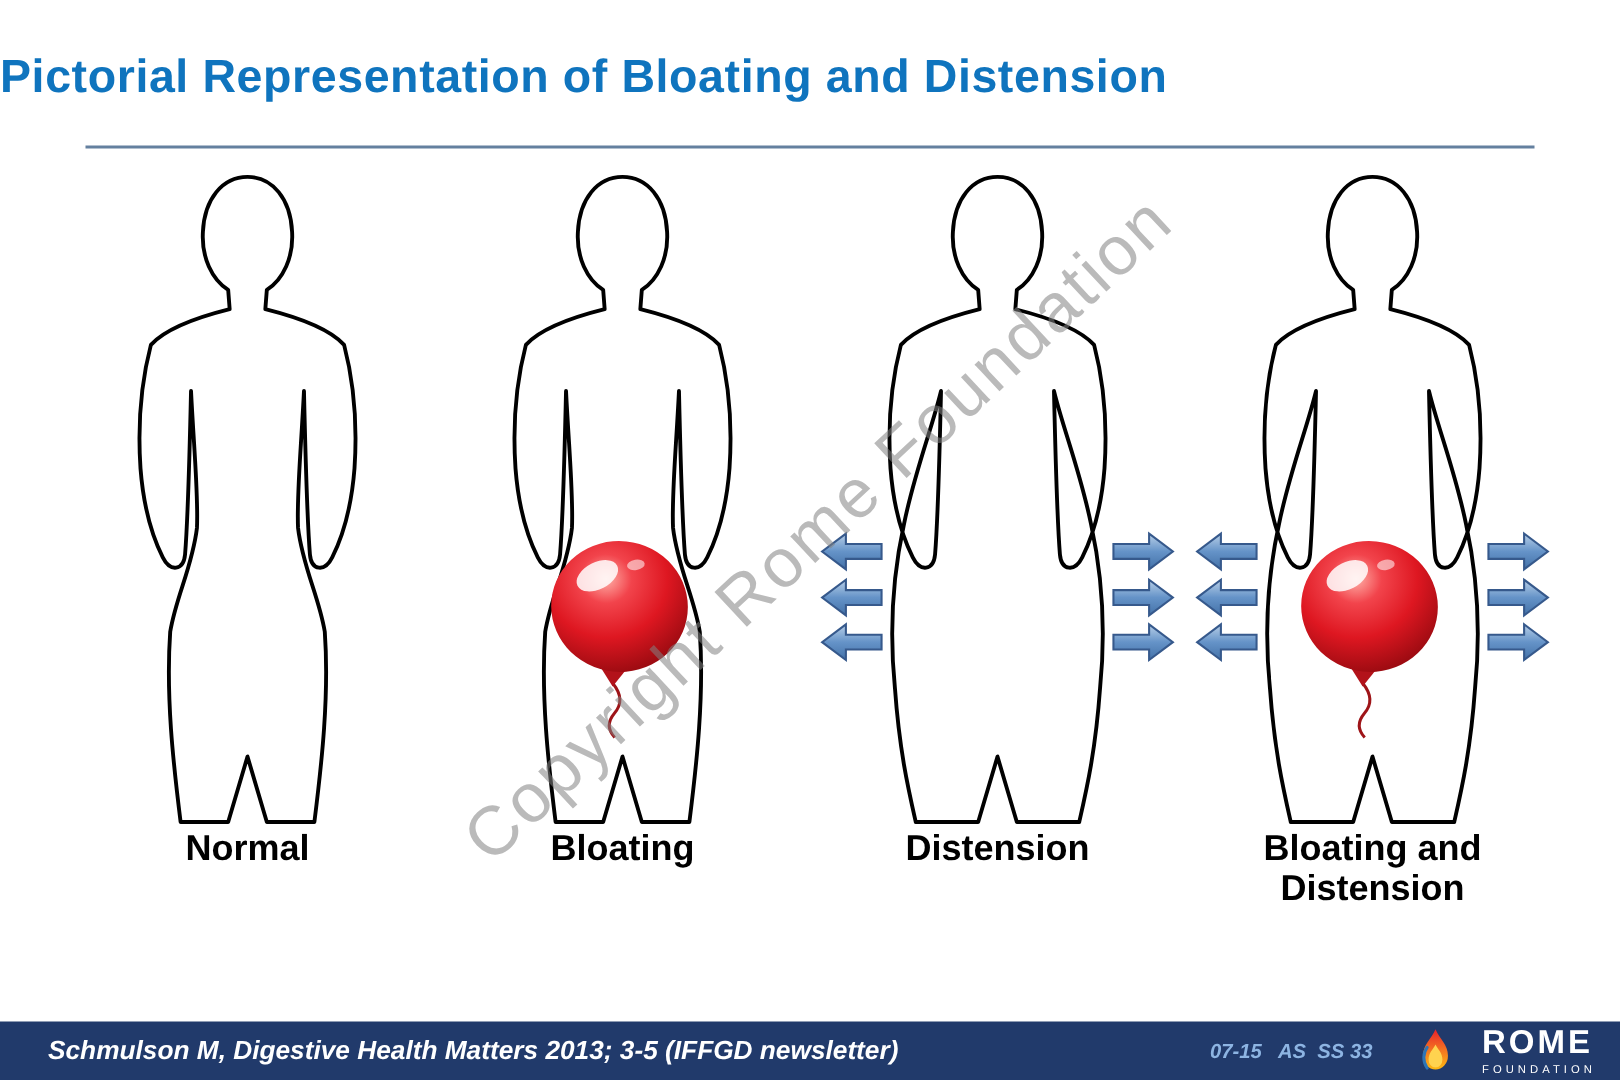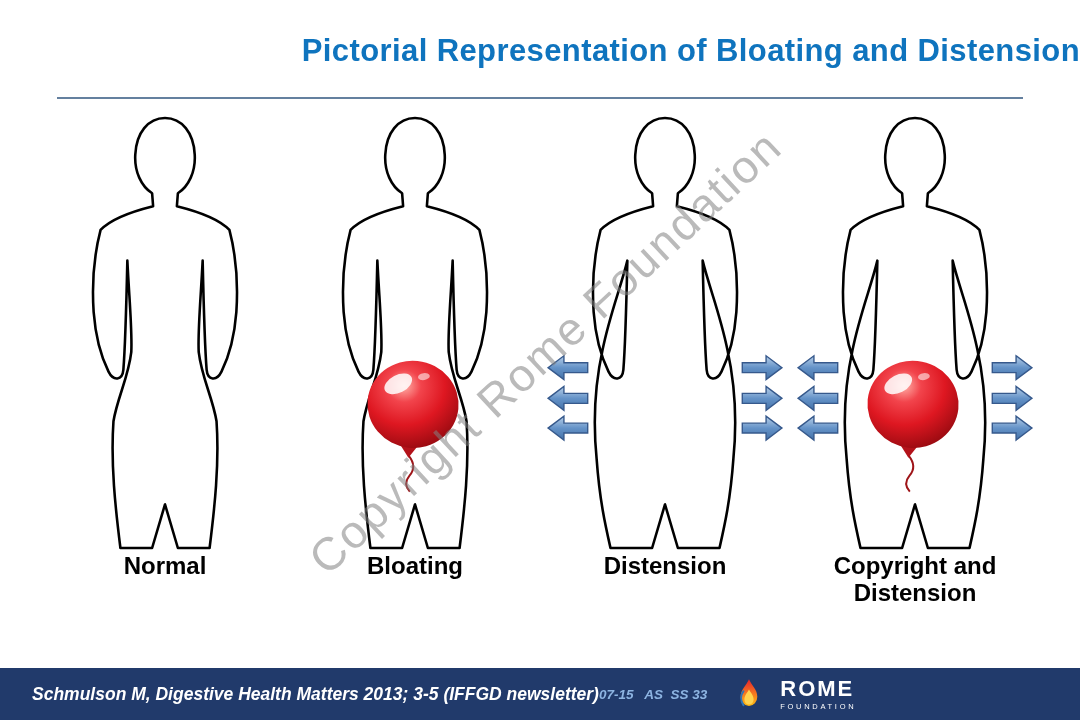--- a/index.html
+++ b/index.html
@@ -1,39 +1,39 @@
 <!DOCTYPE html>
 <html style="--title-color: #0f74be; --rule-color: #64809f; --footer-bg: #213a6b; --code-color: #8db4e2; --watermark-color: #828282; --arrow-blue: #4f81bd; --balloon-red: #dd1721; --outline-black: #000000;"><head>
 <meta charset="utf-8">
 <style>
   * { margin:0; padding:0; box-sizing:border-box; }
   html,body { width:1080px; height:720px; }
   body { font-family:"Liberation Sans", sans-serif; background:#ffffff; }
   .slide { position:relative; width:1080px; height:720px; background:#fff; overflow:hidden; }
 
-  .title { position:absolute; top:33px; left:0; right:0; text-align:right;
+  .title { position:absolute; top:33px; left:0; right:0; text-align:left;
            font-size:31px; font-weight:bold; color:var(--title-color,#0f74be); letter-spacing:.4px; }
   .title-rule { position:absolute; top:97px; left:57px; right:57px;
                 border-top:2px solid var(--rule-color,#64809f); }
 
   .figures { position:absolute; top:112px; left:40px; right:40px; height:540px;
              display:flex; z-index:1; }
   .figure { flex:1; display:flex; flex-direction:column; align-items:center; }
   .body-svg { width:238px; height:436px; overflow:visible; }
   .fig-label { margin-top:5px; font-size:24px; font-weight:bold; color:#000;
                text-align:center; line-height:1.12; white-space:pre-line; }
   .fig-sublabel { font-size:19px; font-weight:bold; color:#000; text-align:center; }
 
   .watermark { position:absolute; left:190px; top:325px; width:710px; text-align:center;
                font-size:46px; letter-spacing:2px; color:var(--watermark-color,#828282);
                opacity:.55; transform:rotate(-43deg); z-index:2; pointer-events:none; }
 
-  .footer { position:absolute; left:0; right:0; bottom:0; height:52px;
+  .footer { position:absolute; left:0; right:0; bottom:0; height:39px;
             background:var(--footer-bg,#213a6b); display:flex; align-items:center;
-            padding:0 16px 0 32px; z-index:3; }
+            justify-content:space-between; padding:0 16px 0 32px; z-index:3; }
   .citation { color:#ffffff; font-weight:bold; font-style:italic; font-size:17.5px; }
   .footer-right { display:flex; align-items:center; gap:30px; }
   .slide-code { color:var(--code-color,#8db4e2); font-weight:bold; font-style:italic;
                 font-size:13.5px; white-space:pre; }
   .logo { display:flex; align-items:center; gap:19px; }
   .flame { width:24px; height:32px; }
   .logo-rome { color:#fff; font-size:22px; font-weight:bold; letter-spacing:2px; line-height:1; }
   .logo-foundation { color:#fff; font-size:7.5px; letter-spacing:2.7px; line-height:1; margin-top:3px; }
 </style>
 </head>
@@ -130,21 +130,21 @@
             <path d="M0 7 L24 7 L24 0 L40 12 L24 24 L24 17 L0 17 Z" fill="url(#gArrow)" stroke="#36598c" stroke-width="1.4"></path>
           </g>
           <g transform="translate(118,295) rotate(6)">
     <path d="M1 52 q 10 10 3 20 q -6 9 2 16" fill="none" stroke="#9e1418" stroke-width="2"></path>
     <path d="M-10 40 L10 40 L1 54 Z" fill="#b3121a"></path>
     <ellipse cx="0" cy="0" rx="46" ry="44" fill="url(#gBalloon)"></ellipse>
     <ellipse cx="-17" cy="-19" rx="15" ry="9" transform="rotate(-33 -17 -19)" fill="#ffffff" opacity="0.85"></ellipse>
     <ellipse cx="8" cy="-29" rx="6" ry="3.5" transform="rotate(-15 8 -29)" fill="#ffffff" opacity="0.55"></ellipse>
   </g>
         </svg>
-        <div class="fig-label">Copyright and
+        <div class="fig-label">Bloating and
 Distension</div>
       </div>
     </div>
 
   <div class="watermark">Copyright Rome Foundation</div>
 
   <div class="footer">
     <div class="citation">Schmulson M, Digestive Health Matters 2013; 3-5 (IFFGD newsletter)</div>
     <div class="footer-right">
       <span class="slide-code">07-15   AS  SS 33</span>

